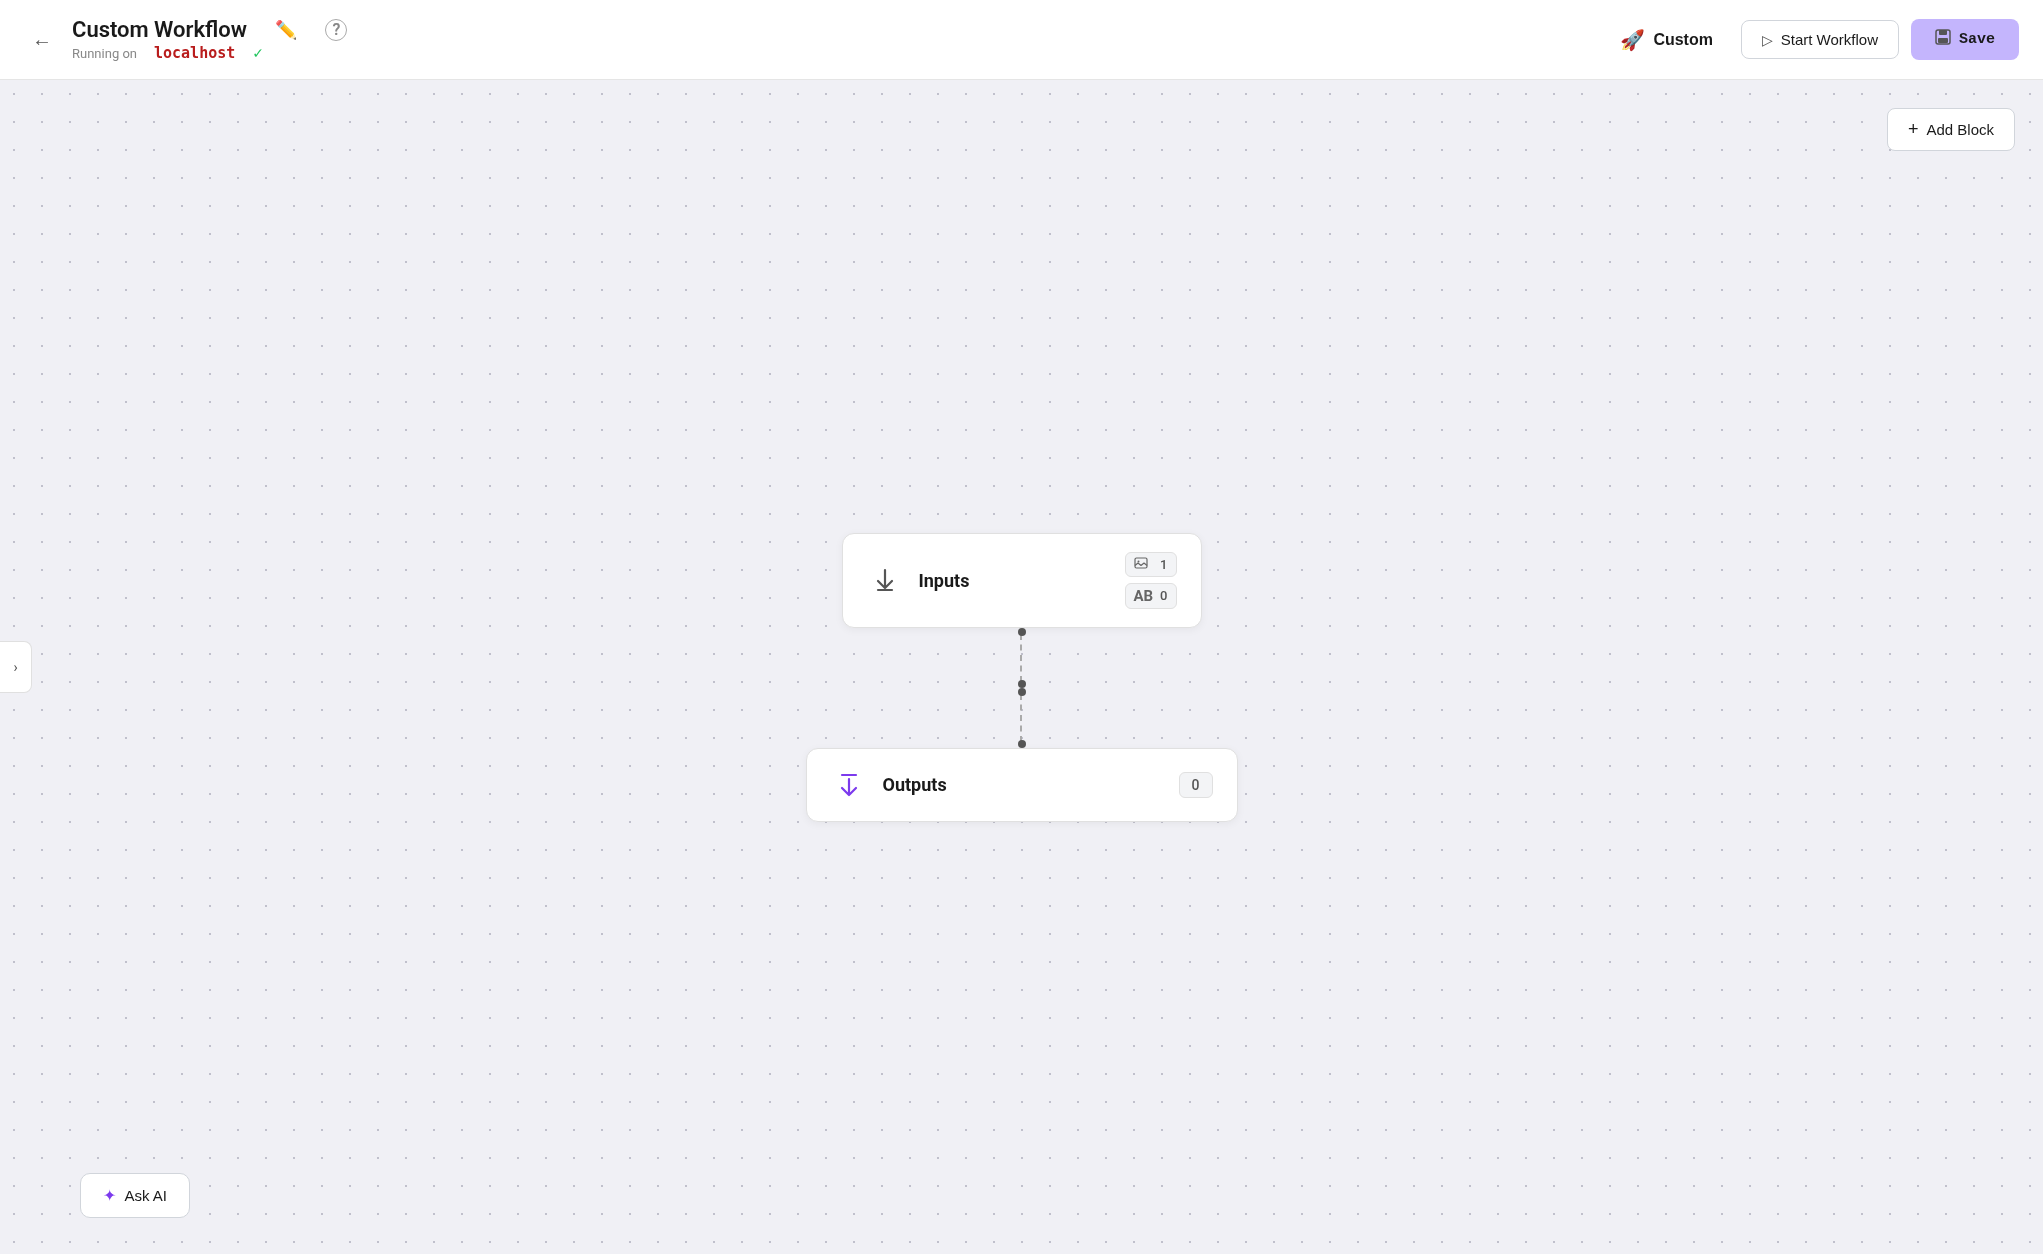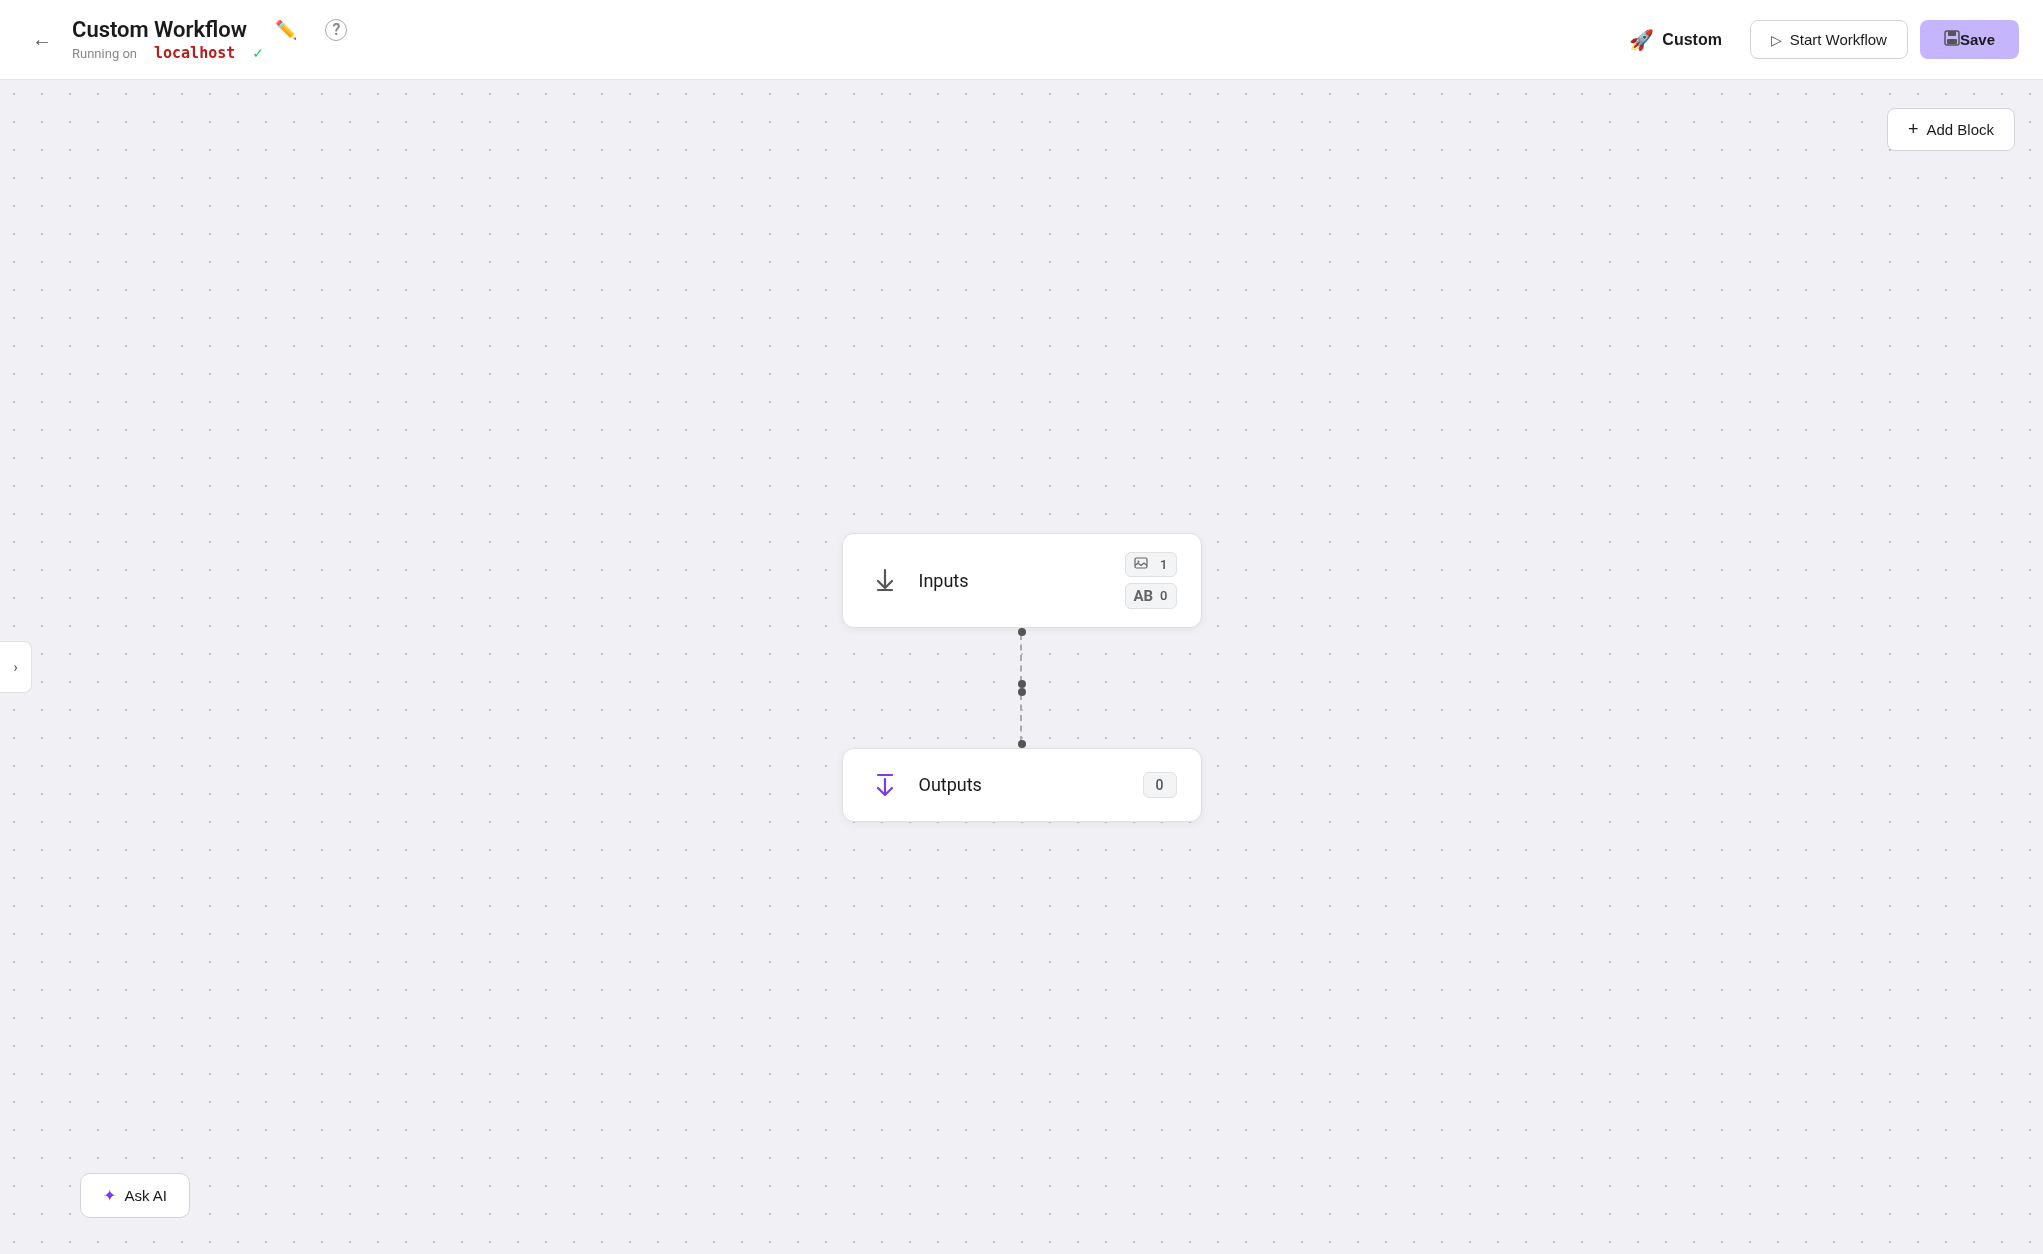--- a/index.html
+++ b/index.html
@@ -130,28 +130,30 @@
     }
 
     .play-icon {
       font-size: 14px;
       color: #555;
     }
 
     .save-btn {
       display: flex;
       align-items: center;
+      gap: 8px;
       background: #c4b5fd;
       border: none;
       border-radius: 8px;
       cursor: pointer;
       font-size: 15px;
       font-weight: 600;
       color: #1a1a1a;
       padding: 10px 24px;
+      font-family: Liberation Mono, monospace;
     }
 
     .save-icon {
       font-size: 15px;
     }
 
     
     .canvas-container {
       position: relative;
       width: 100%;
@@ -244,21 +246,21 @@
       display: flex;
       align-items: center;
       justify-content: center;
       color: #888;
       font-size: 22px;
       flex-shrink: 0;
     }
 
     .node-label {
       font-size: 18px;
-      font-weight: 400;
+      font-weight: 700;
       color: #1a1a1a;
       flex: 1;
     }
 
     .node-badges {
       display: flex;
       flex-direction: column;
       gap: 6px;
       align-items: flex-end;
     }
@@ -358,21 +360,21 @@
     .template-link {
       color: #7c3aed;
       font-weight: 500;
       cursor: pointer;
       text-decoration: none;
       font-size: 14px;
     }
 
     
     .outputs-card {
-      width: 360px;
+      width: 432px;
     }
 
     .outputs-badge {
       background: #f3f4f6;
       border: 1px solid #e0e0e0;
       border-radius: 6px;
       padding: 4px 12px;
       font-size: 14px;
       font-weight: 500;
       color: #555;

